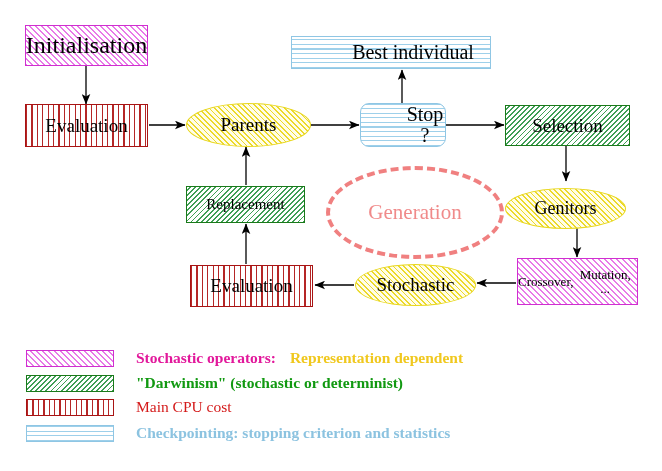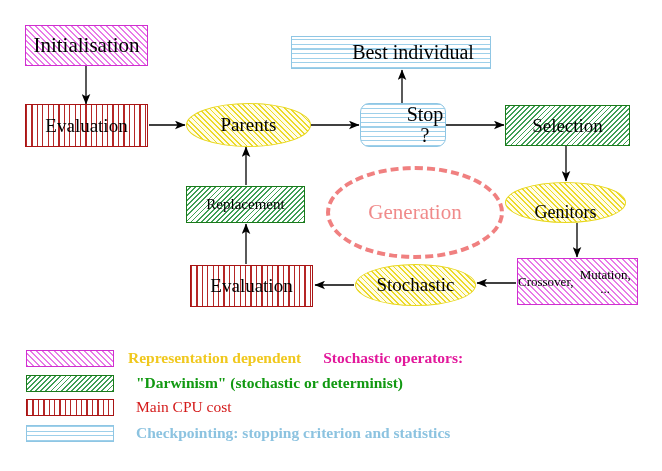--- a/index.html
+++ b/index.html
@@ -92,21 +92,21 @@
     <line x1="516" y1="283" x2="477" y2="283"></line>
 
     <line x1="354" y1="285" x2="315" y2="285"></line>
 
     <line x1="246" y1="264" x2="246" y2="224"></line>
 
     <line x1="246" y1="185" x2="246" y2="147"></line>
   </g>
 </svg>
 
-<div class="node fill-magenta" style="left:25px;top:25px;width:123px;height:41px;font-size:21px;">
+<div class="node fill-magenta" style="left:25px;top:25px;width:123px;height:41px;font-size:24px;">
   <span>Initialisation</span>
 </div>
 
 <div class="node fill-red" style="left:25px;top:104px;width:123px;height:43px;font-size:19px;">
   <span>Evaluation</span>
 </div>
 
 <div class="node fill-yellow-ell" style="left:186px;top:103px;width:125px;height:44px;font-size:19px;">
   <span>Parents</span>
 </div>
@@ -124,43 +124,43 @@
 </div>
 
 <div class="node fill-green" style="left:186px;top:186px;width:119px;height:37px;font-size:15px;">
   <span>Replacement</span>
 </div>
 
 <div class="generation-ellipse" style="left:326px;top:166px;width:170px;height:85px;font-size:21px;">
   <span>Generation</span>
 </div>
 
-<div class="node fill-yellow-ell" style="left:505px;top:182px;width:121px;height:41px;font-size:18px;align-items:flex-end;">
+<div class="node fill-yellow-ell" style="left:505px;top:188px;width:121px;height:41px;font-size:18px;">
   <span>Genitors</span>
 </div>
 
 <div class="node fill-magenta" style="left:517px;top:258px;width:121px;height:47px;font-size:13px;flex-direction:row;justify-content:center;">
   <span>Crossover,</span>
   <span>Mutation, ...</span>
 </div>
 
 <div class="node fill-yellow-ell" style="left:355px;top:264px;width:121px;height:42px;font-size:19px;">
   <span>Stochastic</span>
 </div>
 
 <div class="node fill-red" style="left:190px;top:265px;width:123px;height:42px;font-size:19px;">
   <span>Evaluation</span>
 </div>
 
 <div class="legend">
 
   <div class="legend-row" style="left:26px;top:6px;">
     <div class="swatch fill-magenta"></div>
+    <div class="legend-text lt-magenta">Stochastic operators:</div>
     <div class="legend-text lt-gold" style="margin-left:14px;">Representation dependent</div>
-    <div class="legend-text lt-magenta">Stochastic operators:</div>
   </div>
 
   <div class="legend-row" style="left:26px;top:31px;">
     <div class="swatch fill-green"></div>
     <div class="legend-text lt-green">"Darwinism" (stochastic or determinist)</div>
   </div>
 
   <div class="legend-row" style="left:26px;top:55px;">
     <div class="swatch fill-red"></div>
     <div class="legend-text lt-red">Main CPU cost</div>

